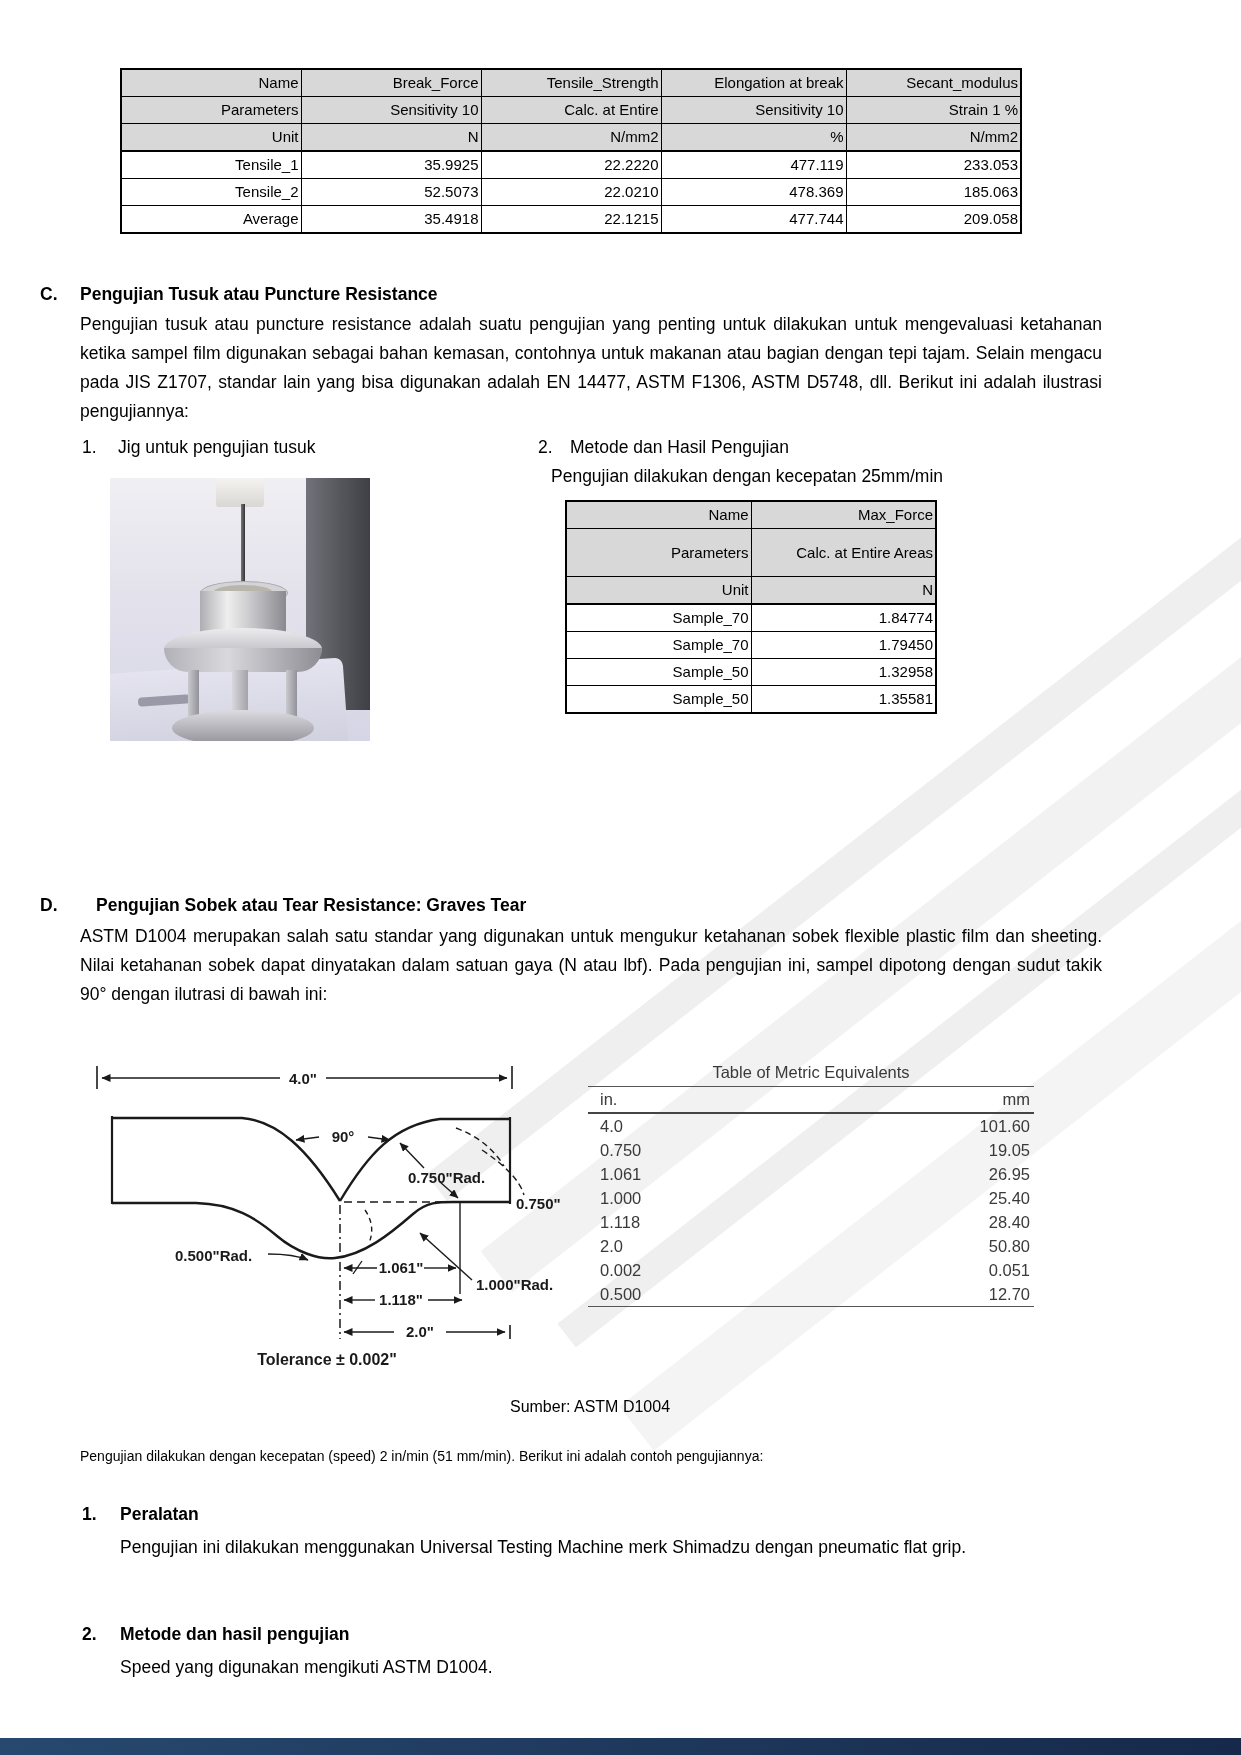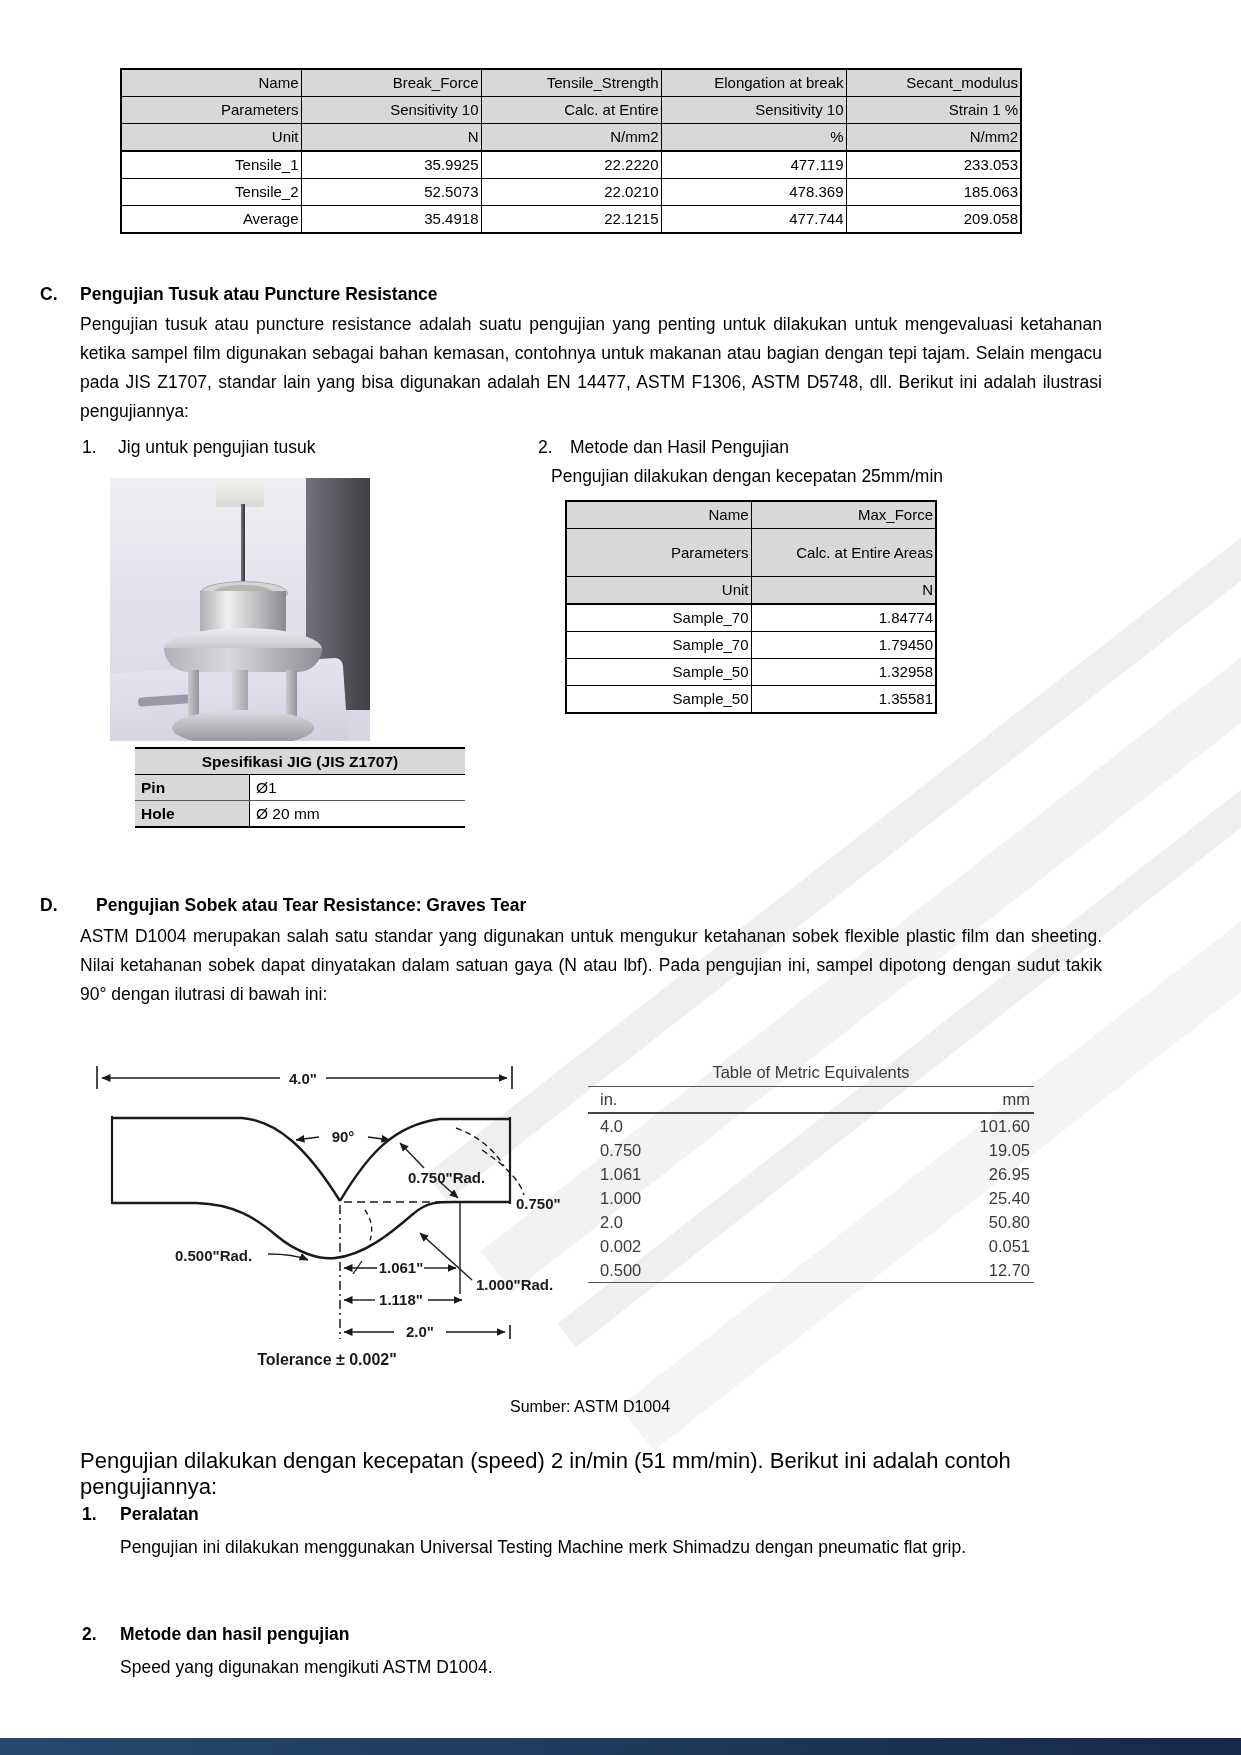--- a/index.html
+++ b/index.html
@@ -172,37 +172,20 @@
         <td>1.32958</td>
       </tr>
       <tr>
         <td>Sample_50</td>
         <td>1.35581</td>
       </tr>
     </tbody>
       </table>
   </div>
 
-  <div class="abs content" style="left:135px;top:747px;width:330px;">
-    <table class="jigtbl">
-      <tbody>
-          <tr>
-            <td class="ttl" colspan="2">Spesifikasi JIG (JIS Z1707)</td>
-          </tr>
-      <tr class="r1">
-        <td class="lbl">Pin</td>
-        <td class="val">Ø1</td>
-      </tr>
-      <tr class="r2">
-        <td class="lbl">Hole</td>
-        <td class="val">Ø 20 mm</td>
-      </tr>
-    </tbody>
-      </table>
-  </div>
 
   <div class="abs content h-bold" style="left:40px;top:895px;">D.</div>
   <div class="abs content h-bold" style="left:96px;top:895px;">Pengujian Sobek atau Tear Resistance: Graves Tear</div>
   <div class="abs content body-par" style="left:80px;top:922px;width:1022px;">ASTM D1004 merupakan salah satu standar yang digunakan untuk mengukur ketahanan sobek flexible plastic film dan sheeting. Nilai ketahanan sobek dapat dinyatakan dalam satuan gaya (N atau lbf). Pada pengujian ini, sampel dipotong dengan sudut takik 90° dengan ilutrasi di bawah ini:</div>
 
   <div class="abs content" style="left:72px;top:1042px;width:500px;height:330px;">
     <svg width="500" height="330" viewBox="0 0 500 330">
       <defs>
         <marker id="ar" markerWidth="10" markerHeight="8" refX="8.5" refY="4" orient="auto" markerUnits="userSpaceOnUse">
           <path d="M0,0 L9,4 L0,8 z" fill="#1a1a1a"></path>
@@ -282,38 +265,42 @@
           </tr>
       <tr>
             <td>1.061</td>
             <td class="mm">26.95</td>
           </tr>
       <tr>
             <td>1.000</td>
             <td class="mm">25.40</td>
           </tr>
       <tr>
+            <td>1.118</td>
+            <td class="mm">28.40</td>
+          </tr>
+      <tr>
             <td>2.0</td>
             <td class="mm">50.80</td>
           </tr>
       <tr>
             <td>0.002</td>
             <td class="mm">0.051</td>
           </tr>
       <tr>
             <td>0.500</td>
             <td class="mm">12.70</td>
           </tr>
     </tbody>
       </table>
   </div>
 
   <div class="abs content" style="left:80px;top:1398px;width:1020px;text-align:center;font-size:16px;">Sumber: ASTM D1004</div>
 
-  <div class="abs content" style="left:80px;top:1448px;width:1030px;font-size:22px;">Pengujian dilakukan dengan kecepatan (speed) 2 in/min (51 mm/min). Berikut ini adalah contoh pengujiannya:</div>
+  <div class="abs content" style="left:80px;top:1448px;width:1030px;font-size:14px;">Pengujian dilakukan dengan kecepatan (speed) 2 in/min (51 mm/min). Berikut ini adalah contoh pengujiannya:</div>
 
   <div class="abs content h-bold" style="left:82px;top:1504px;">1.</div>
   <div class="abs content h-bold" style="left:120px;top:1504px;">Peralatan</div>
   <div class="abs content body-par" style="left:120px;top:1533px;width:985px;">Pengujian ini dilakukan menggunakan Universal Testing Machine merk Shimadzu dengan pneumatic flat grip.</div>
 
   <div class="abs content h-bold" style="left:82px;top:1624px;">2.</div>
   <div class="abs content h-bold" style="left:120px;top:1624px;">Metode dan hasil pengujian</div>
   <div class="abs content body-par" style="left:120px;top:1653px;width:985px;">Speed yang digunakan mengikuti ASTM D1004.</div>
 
   <div class="footerbar"></div>

